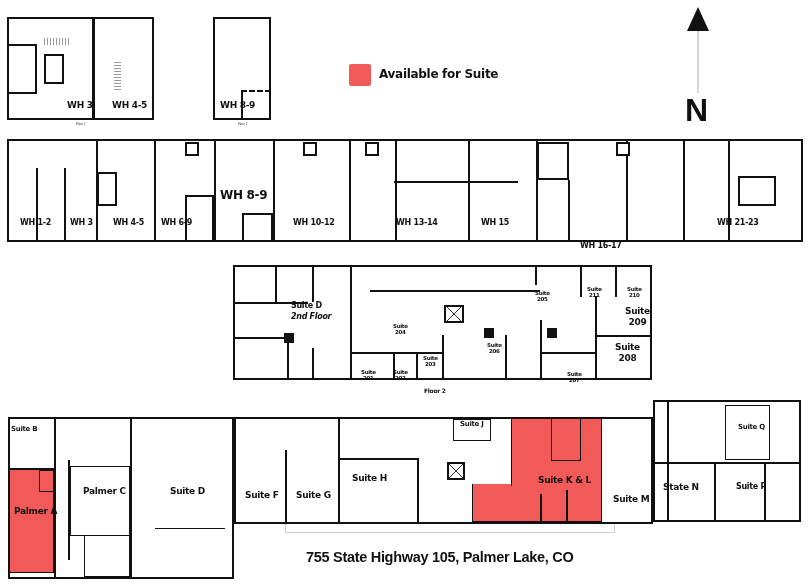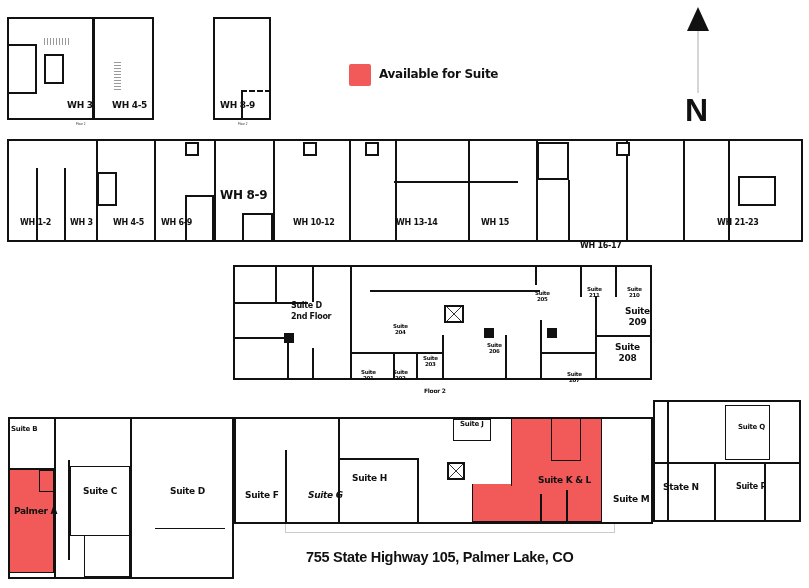--- a/index.html
+++ b/index.html
@@ -103,21 +103,21 @@
 <div class="vline" style="left:615px;top:265px;height:32px;"></div>
 <div class="vline" style="left:580px;top:265px;height:32px;"></div>
 <div class="vline" style="left:535px;top:265px;height:20px;"></div>
 <div class="hline" style="left:370px;top:290px;width:170px;"></div>
 <div class="abs" style="left:284px;top:333px;width:10px;height:10px;background:#111;"></div>
 <div class="abs" style="left:484px;top:328px;width:10px;height:10px;background:#111;"></div>
 <div class="abs" style="left:547px;top:328px;width:10px;height:10px;background:#111;"></div>
 <div class="abs wall" style="left:444px;top:305px;width:20px;height:18px;background:linear-gradient(45deg,transparent 48%,#333 49%,#333 51%,transparent 52%),linear-gradient(-45deg,transparent 48%,#333 49%,#333 51%,transparent 52%);"></div>
 
 <span class="lbl s8" style="left:291px;top:301px;">Suite D</span>
-<span class="lbl s8" style="left:291px;top:312px;">2nd Floor</span>
+<span class="lbl s8" style="left:291px;top:312px;font-style:italic;">2nd Floor</span>
 <span class="lbl s7" style="left:361px;top:369px;font-size:5.5px;text-align:center;line-height:6px;"><span>Suite</span><br><span>201</span></span>
 <span class="lbl s7" style="left:393px;top:369px;font-size:5.5px;text-align:center;line-height:6px;"><span>Suite</span><br><span>202</span></span>
 <span class="lbl s7" style="left:423px;top:355px;font-size:5.5px;text-align:center;line-height:6px;"><span>Suite</span><br><span>203</span></span>
 <span class="lbl s7" style="left:393px;top:323px;font-size:5.5px;text-align:center;line-height:6px;"><span>Suite</span><br><span>204</span></span>
 <span class="lbl s7" style="left:535px;top:290px;font-size:5.5px;text-align:center;line-height:6px;"><span>Suite</span><br><span>205</span></span>
 <span class="lbl s7" style="left:487px;top:342px;font-size:5.5px;text-align:center;line-height:6px;"><span>Suite</span><br><span>206</span></span>
 <span class="lbl s7" style="left:567px;top:371px;font-size:5.5px;text-align:center;line-height:6px;"><span>Suite</span><br><span>207</span></span>
 <span class="lbl s9" style="left:615px;top:342px;text-align:center;line-height:11px;"><span>Suite</span><br><span>208</span></span>
 <span class="lbl s9" style="left:625px;top:306px;text-align:center;line-height:11px;"><span>Suite</span><br><span>209</span></span>
 <span class="lbl s7" style="left:627px;top:286px;font-size:5.5px;text-align:center;line-height:6px;"><span>Suite</span><br><span>210</span></span>
@@ -133,31 +133,31 @@
 <span class="lbl s9" style="left:14px;top:506px;">Palmer A</span>
 
 <div class="vline" style="left:54px;top:417px;height:162px;"></div>
 <div class="vline" style="left:68px;top:460px;height:100px;"></div>
 <div class="hline" style="left:8px;top:468px;width:46px;"></div>
 <div class="abs" style="left:70px;top:466px;width:60px;height:70px;border:1.5px solid #111;"></div>
 <div class="abs" style="left:84px;top:535px;width:46px;height:42px;border:1.5px solid #111;"></div>
 <div class="vline" style="left:130px;top:417px;height:162px;"></div>
 <div class="abs" style="left:155px;top:528px;width:70px;height:50px;border:1.5px solid #111;border-left:none;border-right:none;"></div>
 <span class="lbl s9" style="left:11px;top:425px;font-size:7px;">Suite B</span>
-<span class="lbl s9" style="left:83px;top:486px;">Suite C</span>
+<span class="lbl s9" style="left:83px;top:486px;">Palmer C</span>
 <span class="lbl s9" style="left:170px;top:486px;">Suite D</span>
 
 <div class="vline" style="left:285px;top:450px;height:74px;"></div>
 <div class="vline" style="left:338px;top:417px;height:107px;"></div>
 <div class="hline" style="left:340px;top:458px;width:78px;"></div>
 <div class="vline" style="left:417px;top:458px;height:66px;"></div>
 <div class="abs" style="left:453px;top:419px;width:38px;height:22px;border:1.5px solid #111;"></div>
 <div class="abs wall" style="left:447px;top:462px;width:18px;height:18px;background:linear-gradient(45deg,transparent 48%,#333 49%,#333 51%,transparent 52%),linear-gradient(-45deg,transparent 48%,#333 49%,#333 51%,transparent 52%);"></div>
 <span class="lbl s9" style="left:245px;top:490px;">Suite F</span>
-<span class="lbl s9" style="left:308px;top:490px;font-style:italic;">Suite G</span>
+<span class="lbl s9" style="left:296px;top:490px;">Suite G</span>
 <span class="lbl s9" style="left:352px;top:473px;">Suite H</span>
 <span class="lbl s9" style="left:460px;top:420px;font-size:7px;">Suite J</span>
 
 <div class="abs avail" style="left:511px;top:418px;width:91px;height:104px;"></div>
 <div class="abs avail" style="left:472px;top:484px;width:45px;height:38px;"></div>
 <div class="abs" style="left:472px;top:484px;width:130px;height:38px;border:1.5px solid #111;border-top:none;"></div>
 <div class="abs" style="left:511px;top:418px;width:91px;height:68px;border:1.5px solid #111;border-bottom:none;"></div>
 <div class="abs" style="left:551px;top:418px;width:30px;height:43px;border:1px solid #111;"></div>
 <div class="vline" style="left:540px;top:494px;height:28px;"></div>
 <div class="vline" style="left:566px;top:490px;height:32px;"></div>

